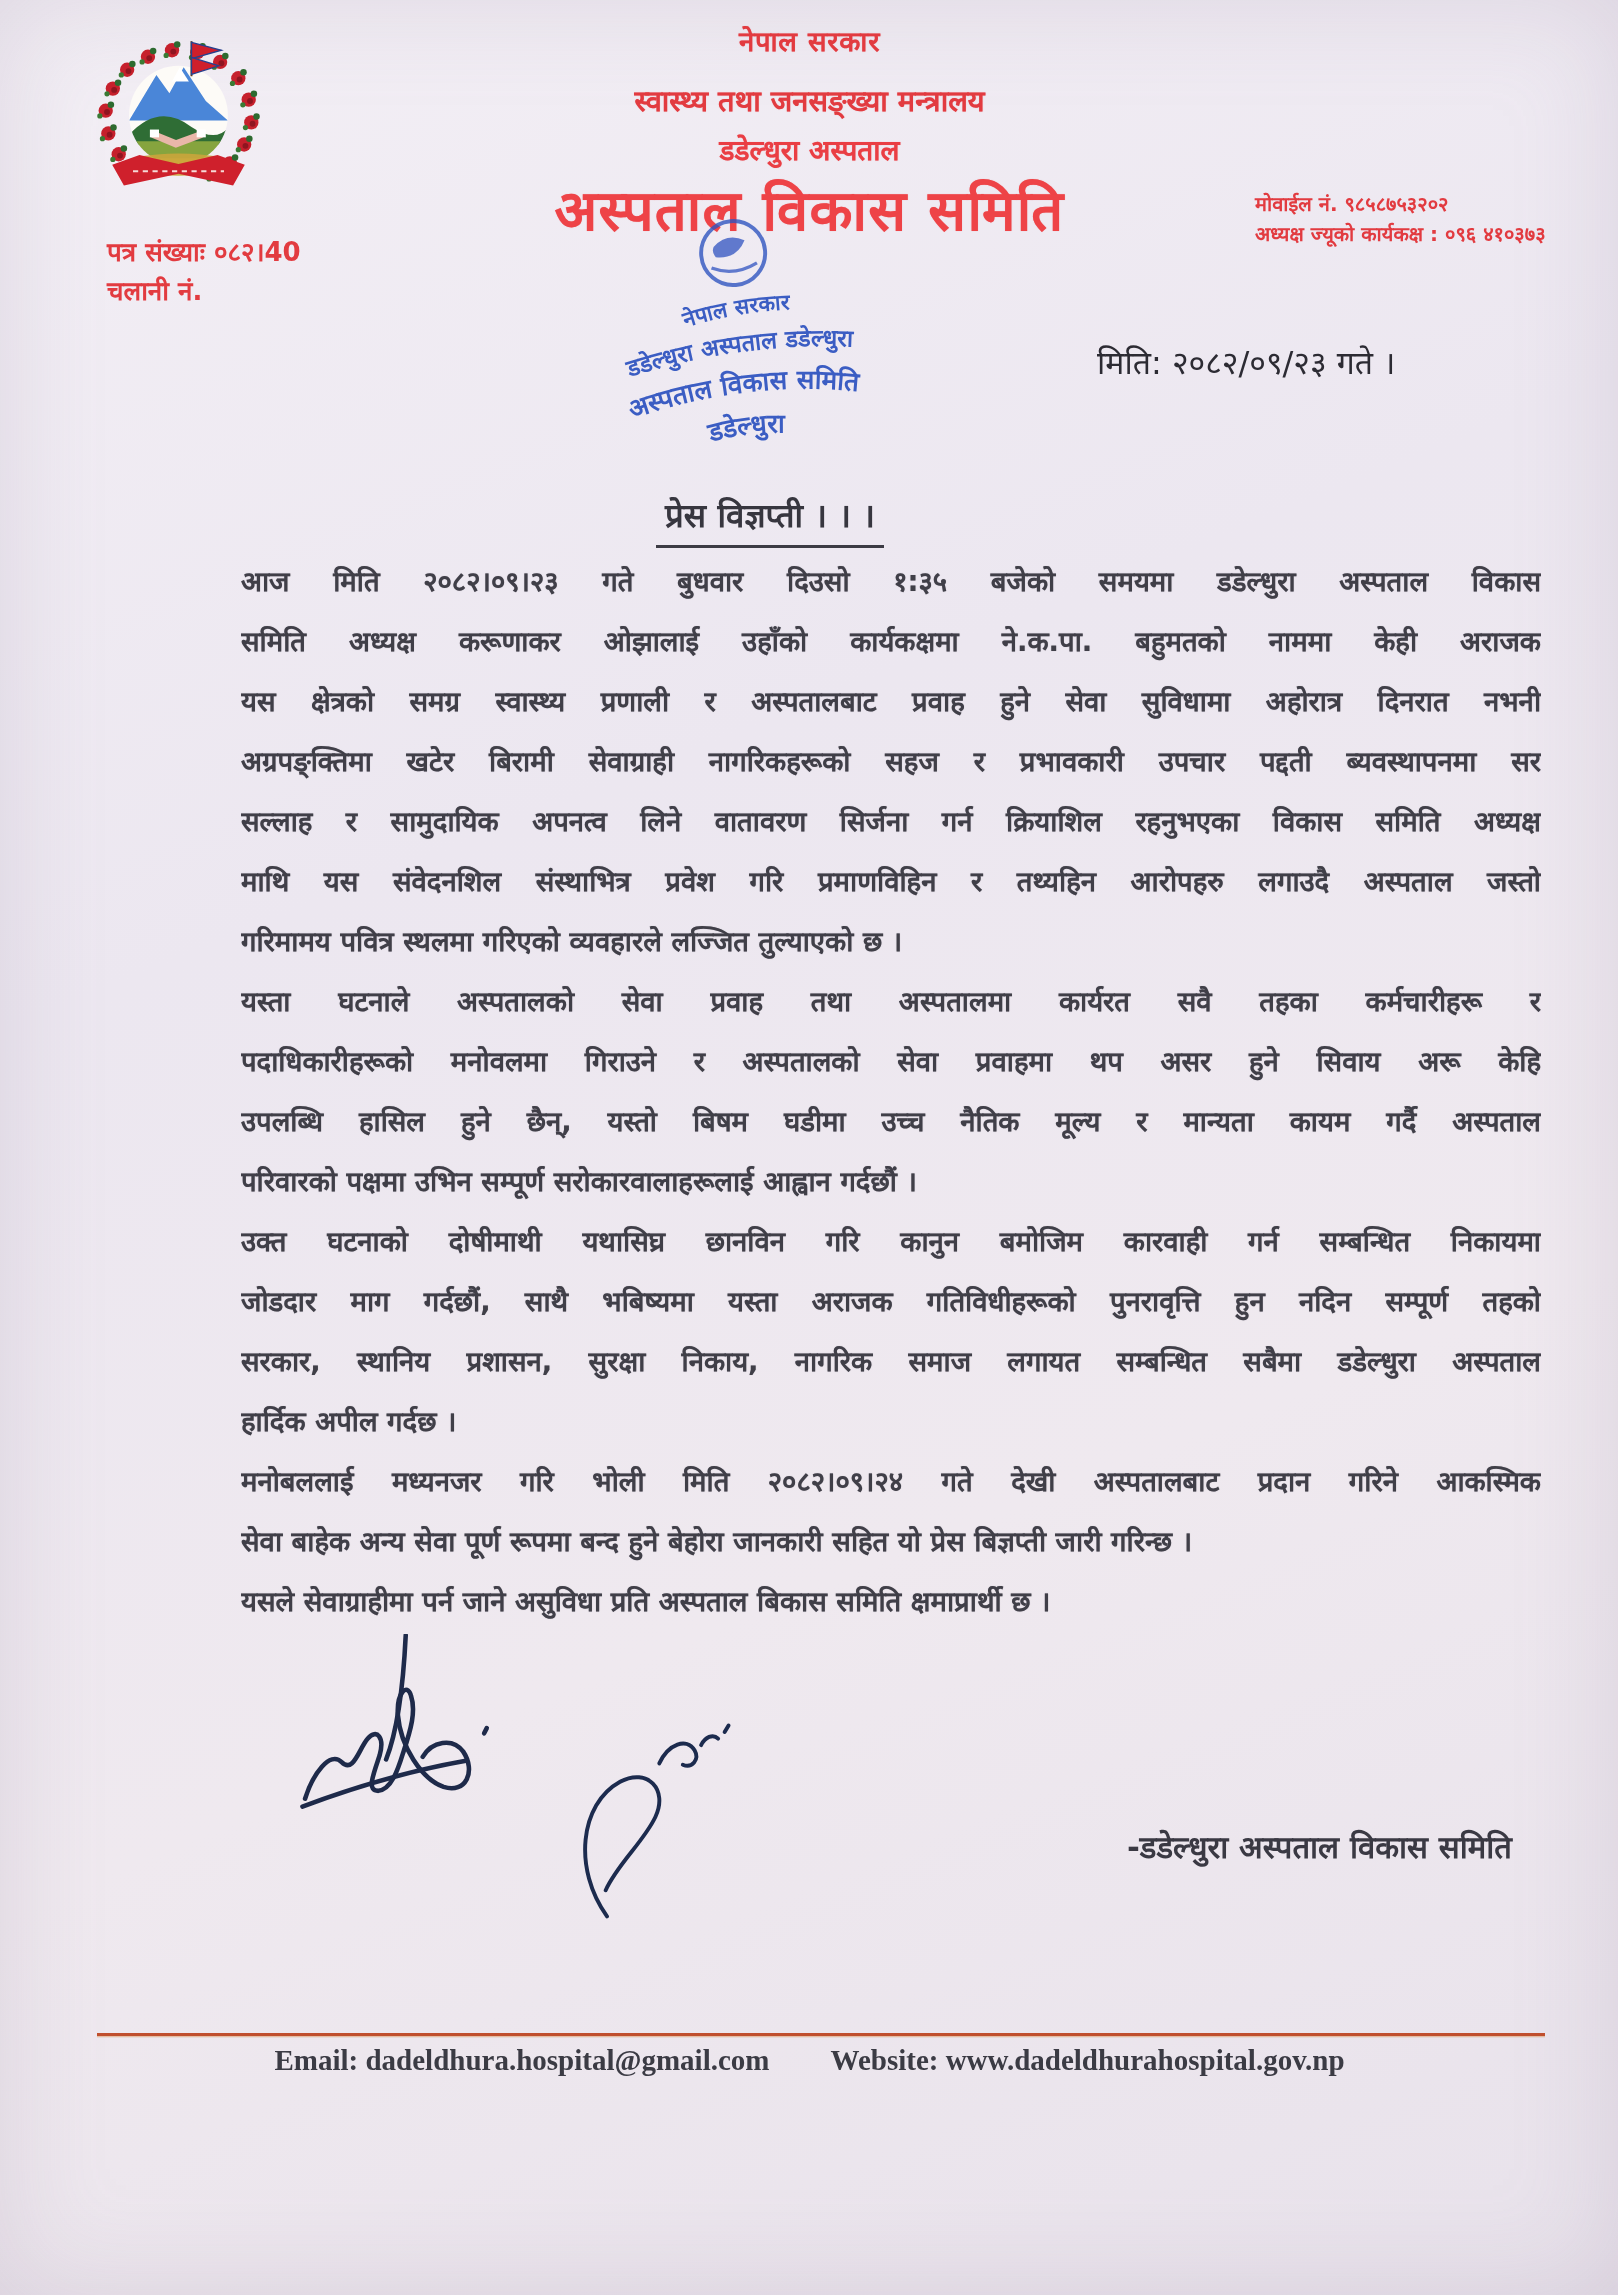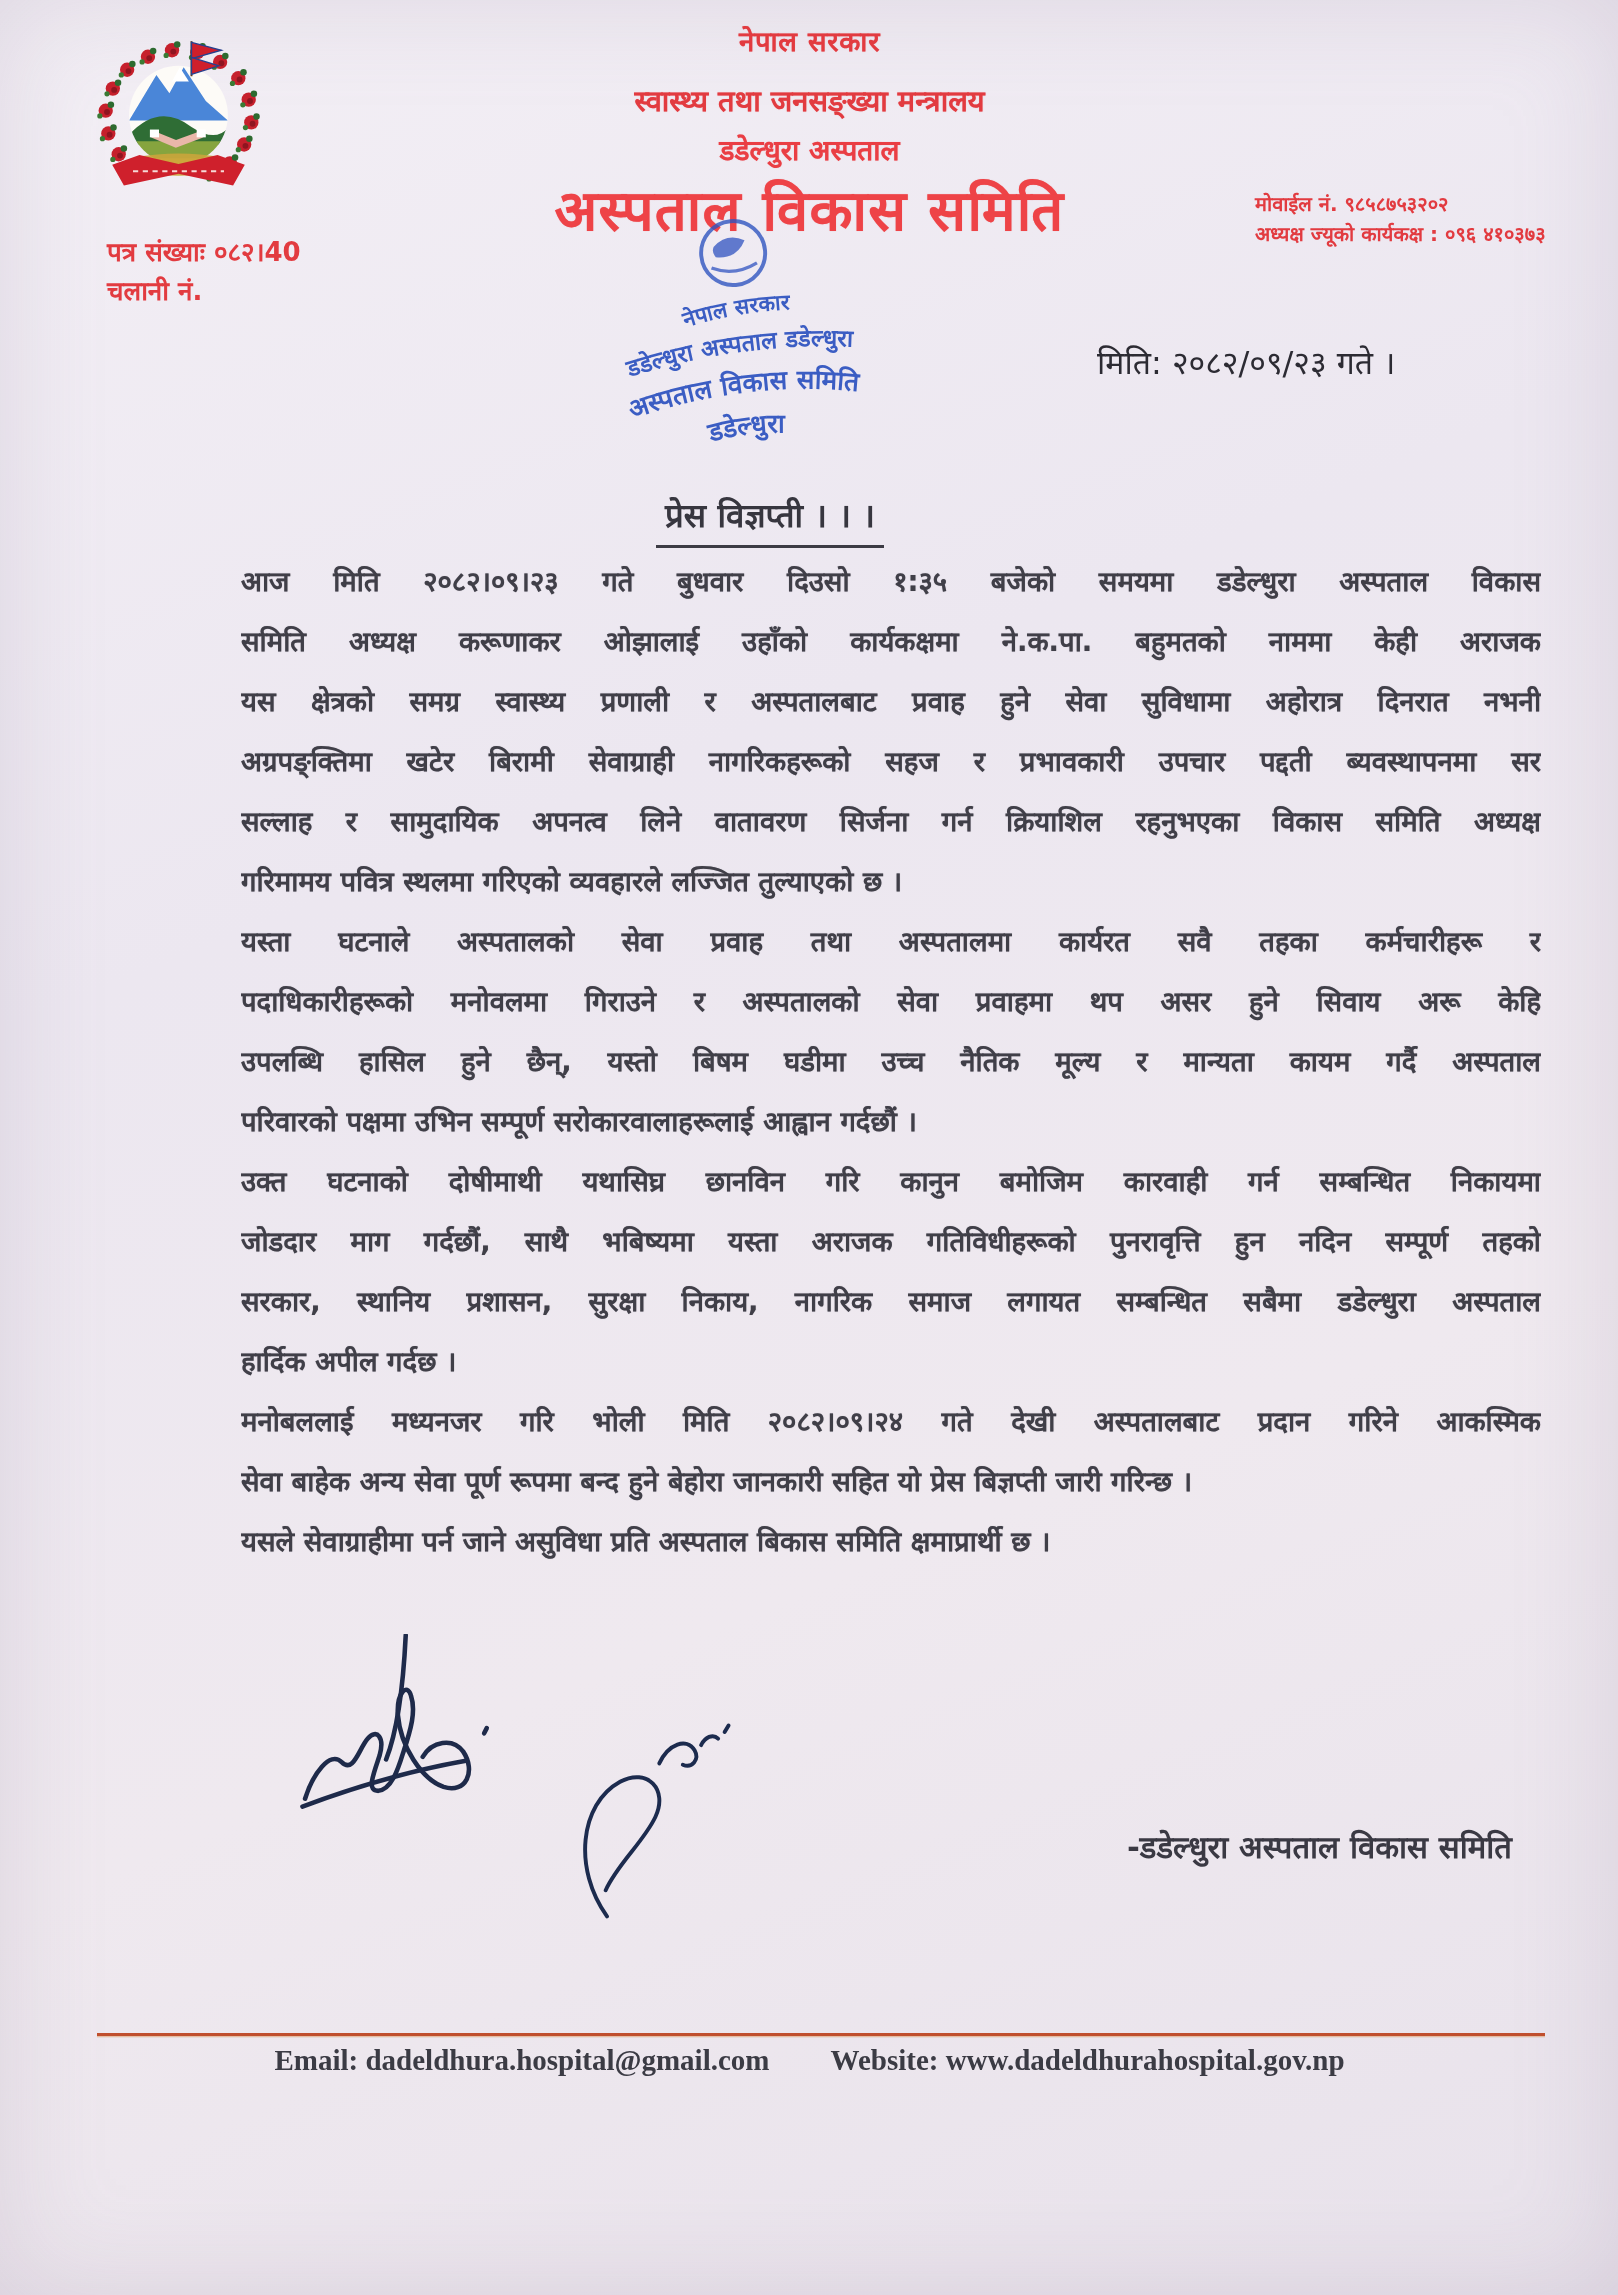--- a/index.html
+++ b/index.html
@@ -149,20 +149,21 @@
   <div class="abs titlewrap">
     <span class="t">प्रेस विज्ञप्ती । । ।</span>
   </div>
 
   <div class="abs body-text">
       <div class="line">आज मिति २०८२।०९।२३ गते बुधवार दिउसो १:३५ बजेको समयमा डडेल्धुरा अस्पताल विकास</div>
       <div class="line">समिति अध्यक्ष करूणाकर ओझालाई उहाँको कार्यकक्षमा ने.क.पा. बहुमतको नाममा केही अराजक</div>
       <div class="line">यस क्षेत्रको समग्र स्वास्थ्य प्रणाली र अस्पतालबाट प्रवाह हुने सेवा सुविधामा अहोरात्र दिनरात नभनी</div>
       <div class="line">अग्रपङ्क्तिमा खटेर बिरामी सेवाग्राही नागरिकहरूको सहज र प्रभावकारी उपचार पद्दती ब्यवस्थापनमा सर</div>
       <div class="line">सल्लाह र सामुदायिक अपनत्व लिने वातावरण सिर्जना गर्न क्रियाशिल रहनुभएका विकास समिति अध्यक्ष</div>
+      <div class="line">माथि यस संवेदनशिल संस्थाभित्र प्रवेश गरि प्रमाणविहिन र तथ्यहिन आरोपहरु लगाउदै अस्पताल जस्तो</div>
       <div class="line end">गरिमामय पवित्र स्थलमा गरिएको व्यवहारले लज्जित तुल्याएको छ ।</div>
       <div class="line">यस्ता घटनाले अस्पतालको सेवा प्रवाह तथा अस्पतालमा कार्यरत सवै तहका कर्मचारीहरू र</div>
       <div class="line">पदाधिकारीहरूको मनोवलमा गिराउने र अस्पतालको सेवा प्रवाहमा थप असर हुने सिवाय अरू केहि</div>
       <div class="line">उपलब्धि हासिल हुने छैन्, यस्तो बिषम घडीमा उच्च नैतिक मूल्य र मान्यता कायम गर्दै अस्पताल</div>
       <div class="line end">परिवारको पक्षमा उभिन सम्पूर्ण सरोकारवालाहरूलाई आह्वान गर्दछौं ।</div>
       <div class="line">उक्त घटनाको दोषीमाथी यथासिघ्र छानविन गरि कानुन बमोजिम कारवाही गर्न सम्बन्धित निकायमा</div>
       <div class="line">जोडदार माग गर्दछौं, साथै भबिष्यमा यस्ता अराजक गतिविधीहरूको पुनरावृत्ति हुन नदिन सम्पूर्ण तहको</div>
       <div class="line">सरकार, स्थानिय प्रशासन, सुरक्षा निकाय, नागरिक समाज लगायत सम्बन्धित सबैमा डडेल्धुरा अस्पताल</div>
       <div class="line end">हार्दिक अपील गर्दछ ।</div>
       <div class="line">मनोबललाई मध्यनजर गरि भोली मिति २०८२।०९।२४ गते देखी अस्पतालबाट प्रदान गरिने आकस्मिक</div>

